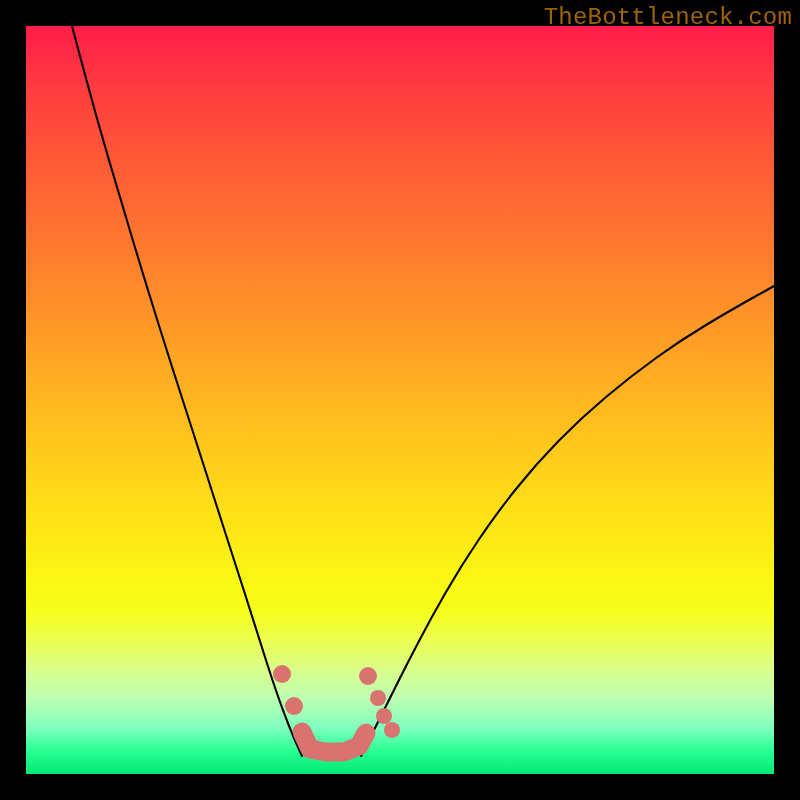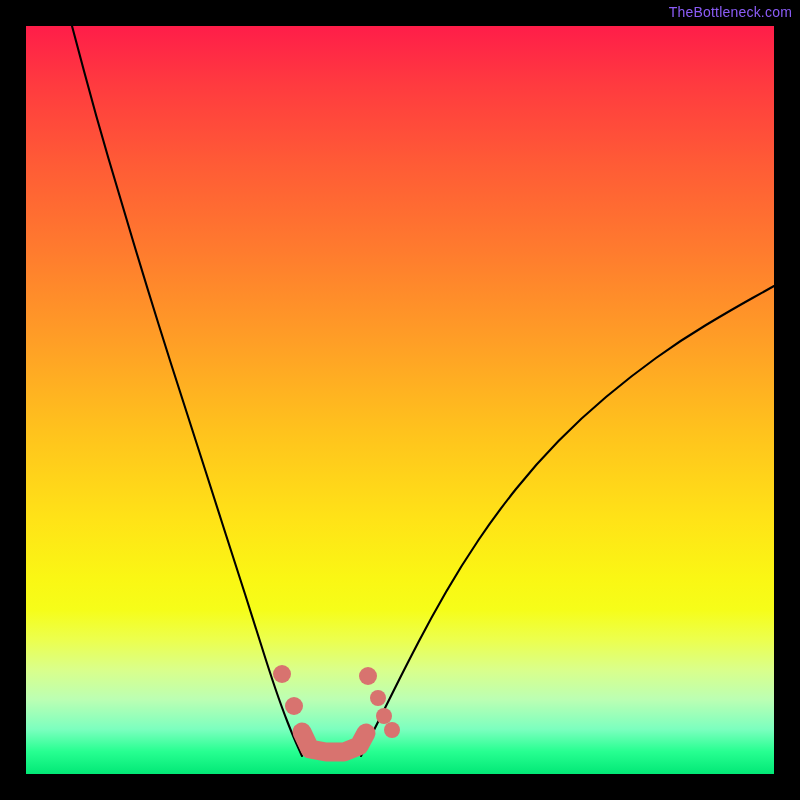--- a/index.html
+++ b/index.html
@@ -41,26 +41,27 @@
       #BCFFB3 90%,
       #7CFFBF 94%,
       #27FF91 97%,
       #02E876 100%
     );
   }
   .watermark {
     position: absolute;
     top: 4px;
     right: 8px;
-    font-size: 14px;
+    font-size: 24px;
     font-weight: 500;
     letter-spacing: 0.2px;
-    color: #8b5cf6;
+    color: #a16207;
     z-index: 10;
     user-select: none;
+    font-family: Liberation Mono, monospace;
   }
   svg.overlay {
     position: absolute;
     left: 0;
     top: 0;
     width: 100%;
     height: 100%;
     overflow: visible;
   }
   .curve {

